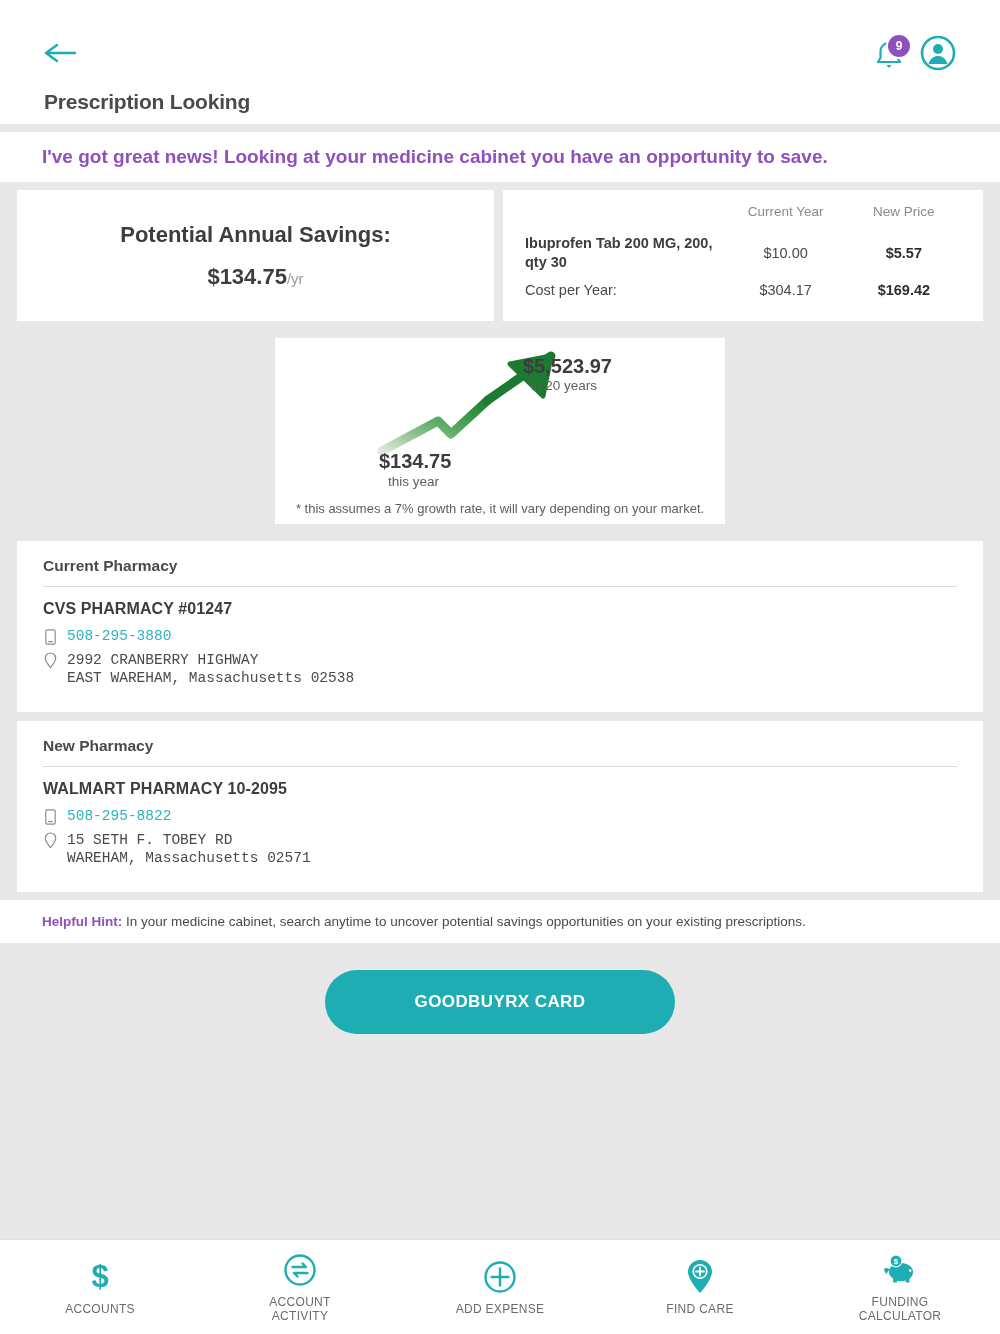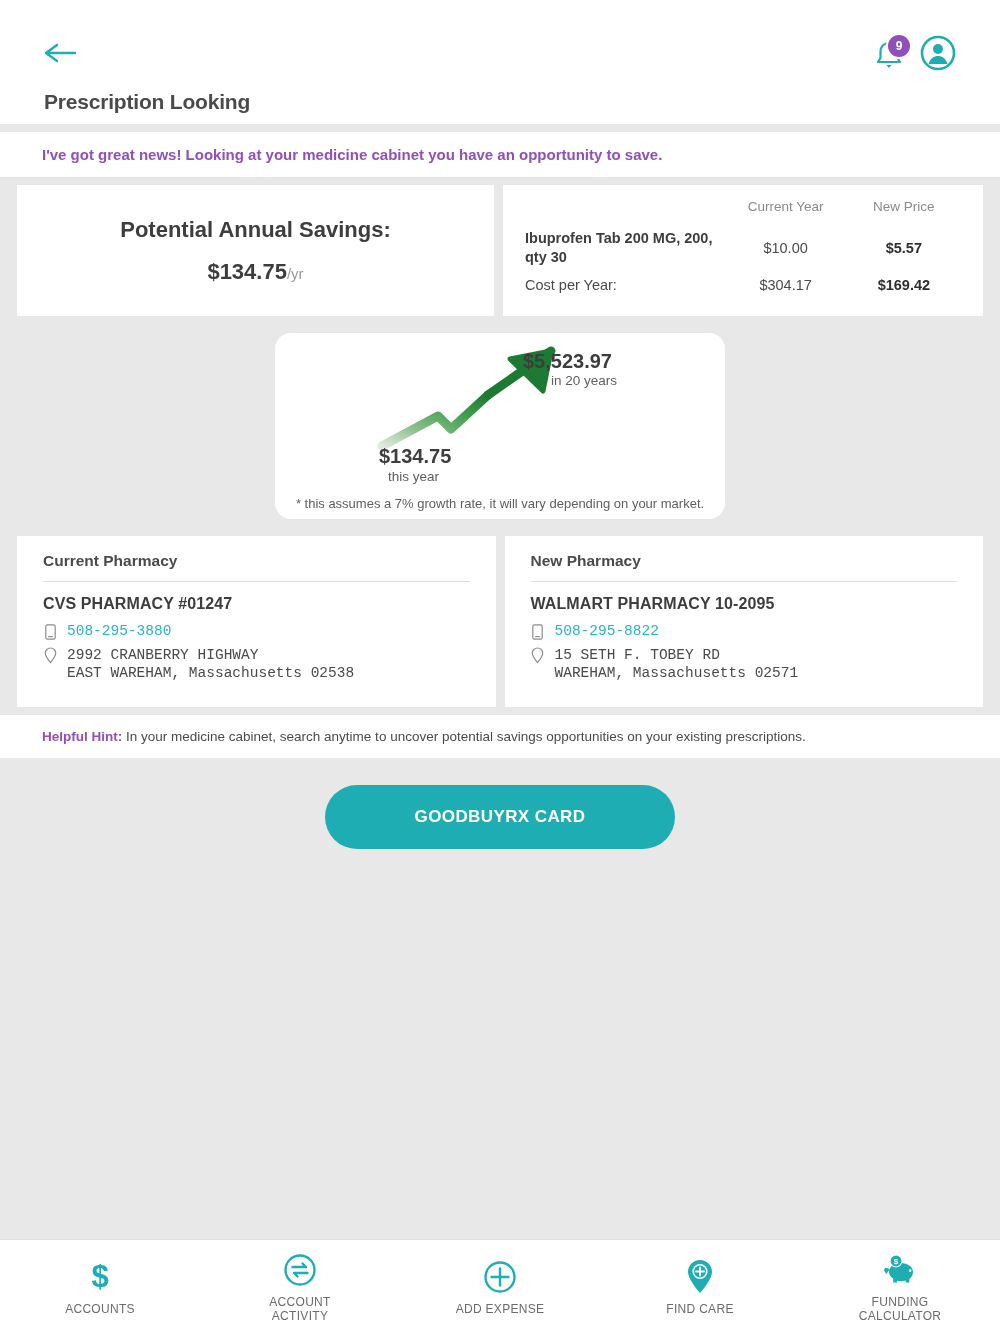--- a/index.html
+++ b/index.html
@@ -30,21 +30,21 @@
   .avatar{width:36px;height:36px;cursor:pointer;}
   .page-title{
     font-size:21px;font-weight:bold;color:#4a4a4a;
     padding:14px 44px 0 44px;letter-spacing:-0.2px;
   }
 
   
   .banner-gap{height:8px;background:#e8e8e8;}
   .banner{
     background:#ffffff;padding:14px 42px;
-    color:#8f4fbd;font-size:15px;font-weight:bold;
+    color:#8f4fbd;font-size:19px;font-weight:bold;
   }
 
   
   .content{background:#e8e8e8;flex:1 1 auto;padding:0;}
 
   .instruct{
     margin:12px 17px 0 17px;background:#fff;
     padding:16px 24px;font-size:15.5px;font-weight:bold;color:#3d3d3d;
   }
 
@@ -68,32 +68,32 @@
   .price-table td{font-size:14.5px;color:#4a4a4a;padding:5px 0;vertical-align:middle;}
   .price-table td.label{font-weight:bold;color:#3d3d3d;text-align:left;width:46%;line-height:1.28;}
   .price-table td.label.normal{font-weight:normal;color:#4a4a4a;}
   .price-table td.cur{text-align:center;font-weight:normal;color:#4a4a4a;width:27%;}
   .price-table td.new{text-align:center;font-weight:bold;color:#2e2e2e;width:27%;}
 
   
   .growth-wrap{display:flex;justify-content:center;margin-top:17px;}
   .growth-card{
     width:450px;background:#ffffff;position:relative;
-    padding:0;height:186px;border-radius:16px;
+    padding:0;height:186px;
   }
   .growth-svg{position:absolute;left:0;top:0;}
   .growth-note{
     position:absolute;left:0;right:0;bottom:8px;text-align:center;
     font-size:13px;color:#5e5e5e;
   }
   .g-big{position:absolute;font-size:20px;font-weight:bold;color:#3d3d3d;}
   .g-sub{position:absolute;font-size:13.5px;color:#5e5e5e;}
 
   
-  .pharm-row{display:flex;gap:9px;padding:0 17px;margin-top:17px;}
+  .pharm-row{display:flex;gap:9px;padding:0 17px;margin-top:17px;flex-direction:column;}
   .pharm-card{flex:1 1 0;background:#fff;padding:16px 26px 20px 26px;}
   .pharm-head{font-size:15.5px;font-weight:bold;color:#4a4a4a;padding-bottom:11px;}
   .pharm-div{height:1px;background:#dcdcdc;margin-bottom:13px;}
   .pharm-name{font-size:16px;font-weight:bold;color:#3d3d3d;margin-bottom:9px;letter-spacing:0.1px;}
   .pharm-line{display:flex;align-items:flex-start;gap:10px;margin-bottom:5px;font-family:Liberation Mono, monospace;}
   .pharm-phone{color:#2bb3c0;font-size:14.5px;line-height:18px;}
   .pharm-addr{font-size:14.5px;color:#4a4a4a;line-height:18px;}
   .ic{flex:0 0 14px;width:14px;height:18px;display:flex;align-items:center;justify-content:center;margin-top:1px;}
 
   
@@ -210,21 +210,21 @@
               <stop offset="70%" stop-color="#3f9e4d"></stop>
               <stop offset="100%" stop-color="#1d7a32"></stop>
             </linearGradient>
           </defs>
           <path d="M107 113 L163 83 L176 96 L213 62" fill="none" stroke="url(#arrowgrad)" stroke-width="9" stroke-linecap="round" stroke-linejoin="round"></path>
           <path d="M213 62 L276 18" fill="none" stroke="#1d7a32" stroke-width="9" stroke-linecap="round"></path>
           <path d="M276 18 L235 26 L268 58 Z" fill="#1d7a32" stroke="#1d7a32" stroke-width="5" stroke-linejoin="round"></path>
         </svg>
 
         <div class="g-big" style="left:248px;top:17px;">$5,523.97</div>
-        <div class="g-sub" style="left:276px;top:40px;">in 20 years</div>
+        <div class="g-sub" style="left:256px;top:40px;">in 20 years</div>
 
         <div class="g-big" style="left:104px;top:112px;">$134.75</div>
         <div class="g-sub" style="left:113px;top:136px;">this year</div>
 
         <div class="growth-note">* this assumes a 7% growth rate, it will vary depending on your market.</div>
       </div>
     </div>
 
     <div class="pharm-row">
 

